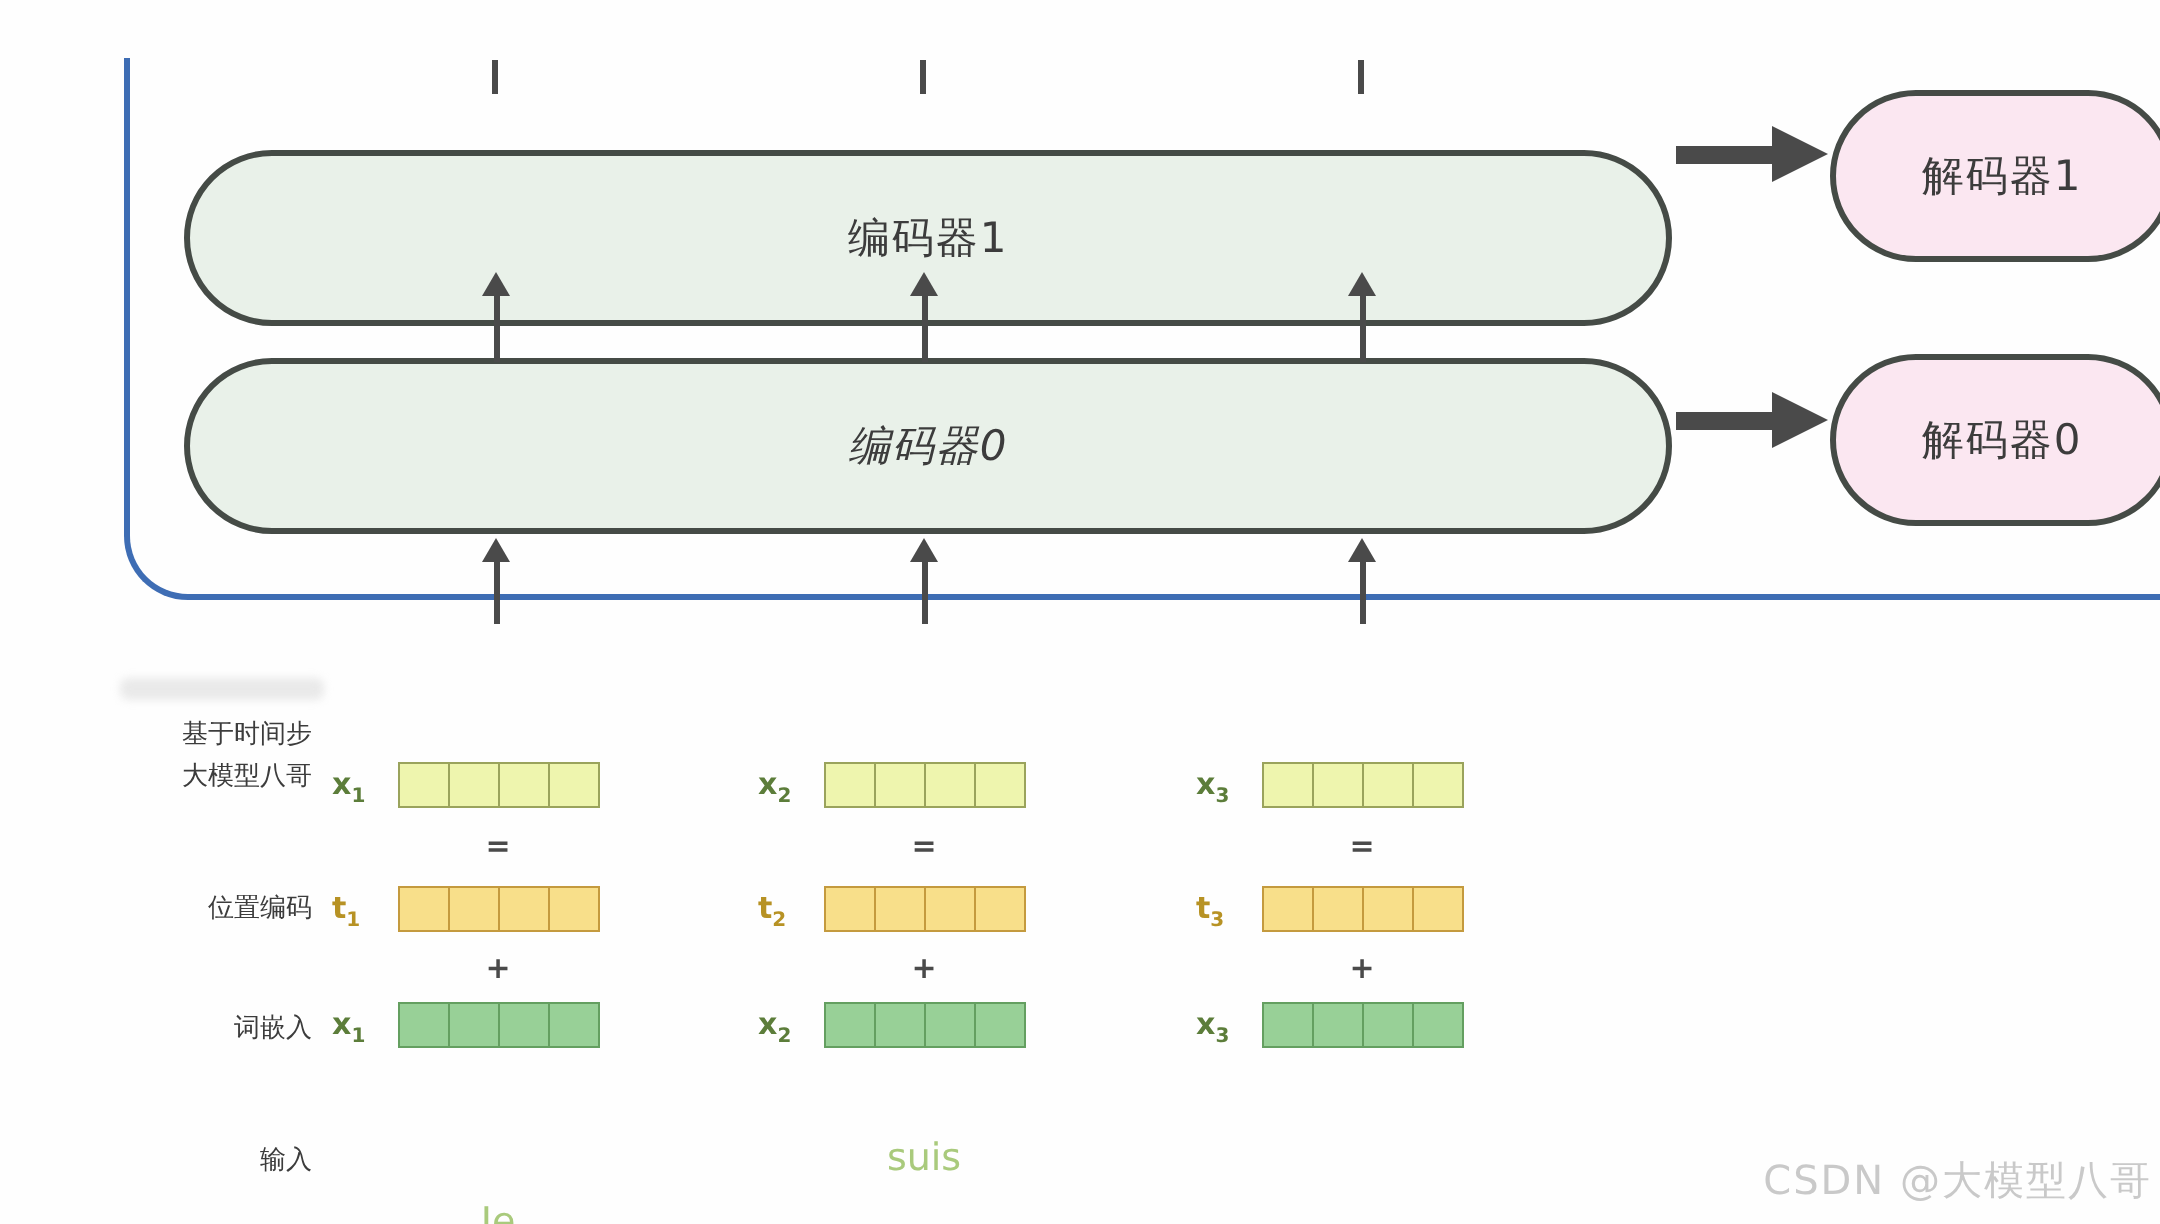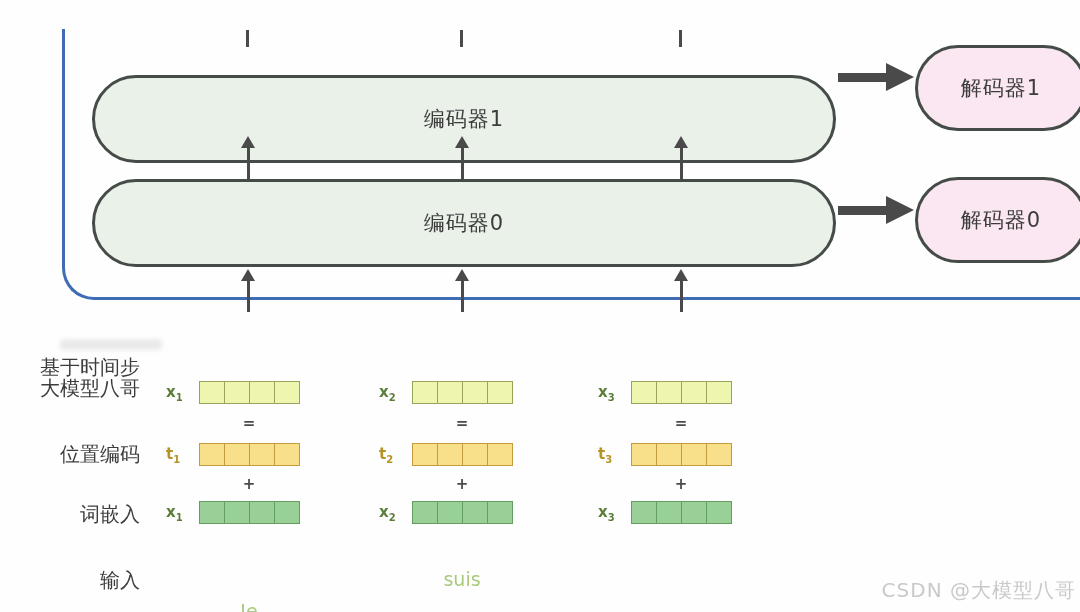--- a/index.html
+++ b/index.html
@@ -36,22 +36,22 @@
   .uparrow .shaft{ width:3px; margin:0 auto;
     background:var(--arrow-gray,#4a4a4a); }
   
   .harrow{ position:absolute; width:76px; height:28px; }
   .harrow .shaft{ position:absolute; left:0; top:10px; width:50px; height:9px;
     background:var(--arrow-gray,#4a4a4a); }
   .harrow .head{ position:absolute; left:48px; top:0; width:0; height:0;
     border-top:14px solid transparent; border-bottom:14px solid transparent;
     border-left:28px solid var(--arrow-gray,#4a4a4a); }
   
-  .rowlabel{ position:absolute; left:18px; width:122px; text-align:right;
-    font-size:20px; line-height:21px; color:var(--text-dark,#3c3c3c); }
+  .rowlabel{ position:absolute; left:34px; width:122px; text-align:right;
+    font-size:13px; line-height:21px; color:var(--text-dark,#3c3c3c); }
   
   .vlabel{ position:absolute; width:32px; text-align:left;
     font-size:15px; font-weight:bold; }
   .vlabel sub{ font-size:10px; }
   .xcol{ color:var(--x-label,#5c7d3a); }
   .tcol{ color:var(--t-label,#b79224); }
   
   .vec{ position:absolute; display:flex; }
   .vec span{ width:24px; height:21px; margin-left:-1px; display:block; }
   .vec.ts  span{ background:var(--ts-fill,#eef5ae); border:1px solid var(--ts-border,#9aa35c); }
@@ -77,21 +77,21 @@
 
   <div class="blue-bracket"></div>
 
   <div class="stub" style="left:246px;"></div>
   <div class="stub" style="left:460px;"></div>
   <div class="stub" style="left:679px;"></div>
 
   <div class="pill encoder" style="top:45px;margin-top:30px;">
     <span>编码器1</span>
   </div>
-  <div class="pill encoder" style="top:179px;">
+  <div class="pill encoder" style="top:179px;font-style:italic;">
     <span>编码器0</span>
   </div>
 
   <div class="pill decoder" style="top:45px;">
     <span>解码器1</span>
   </div>
   <div class="pill decoder" style="top:177px;">
     <span>解码器0</span>
   </div>
 

